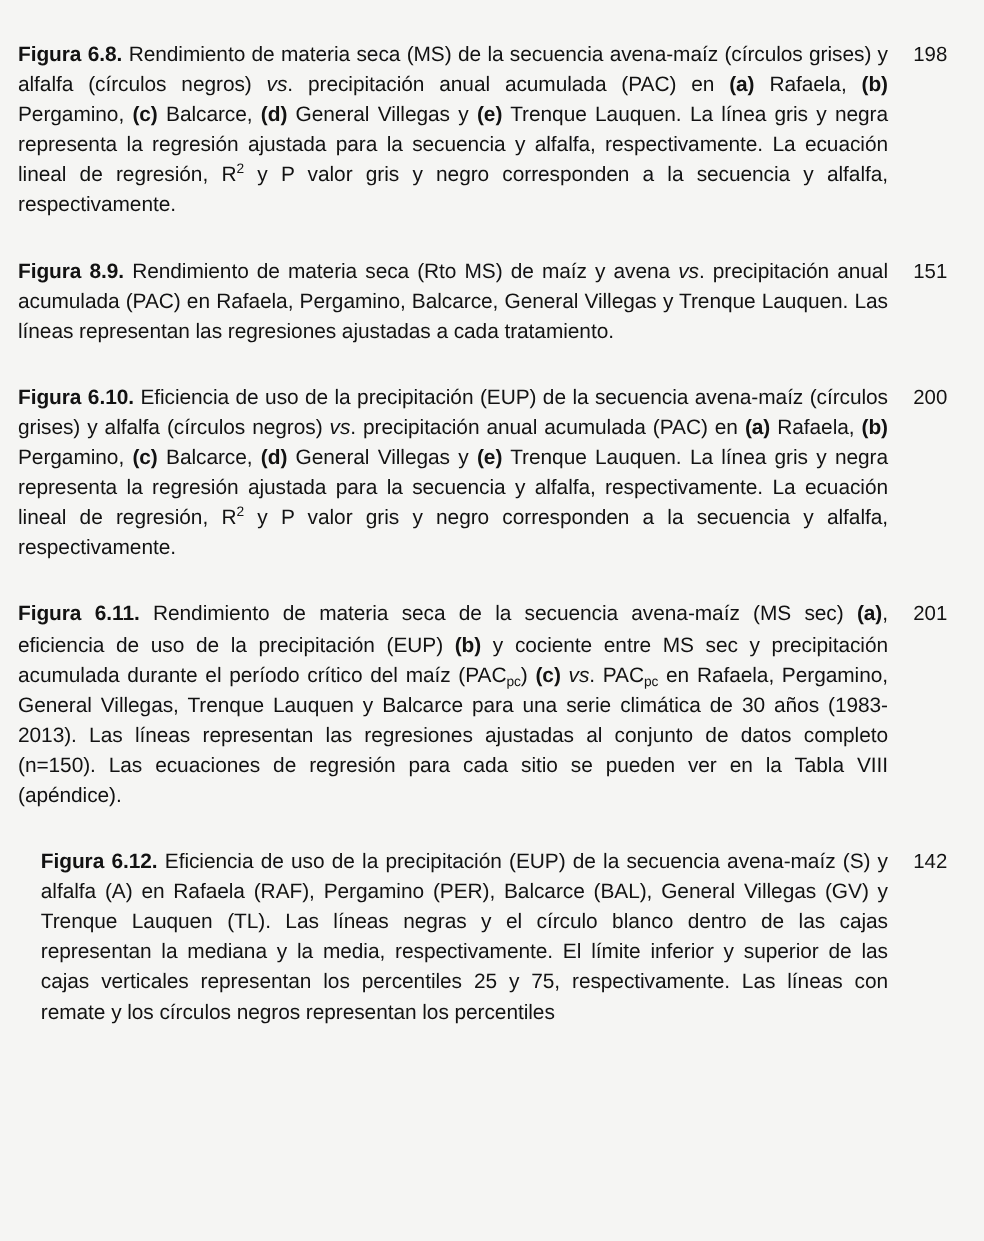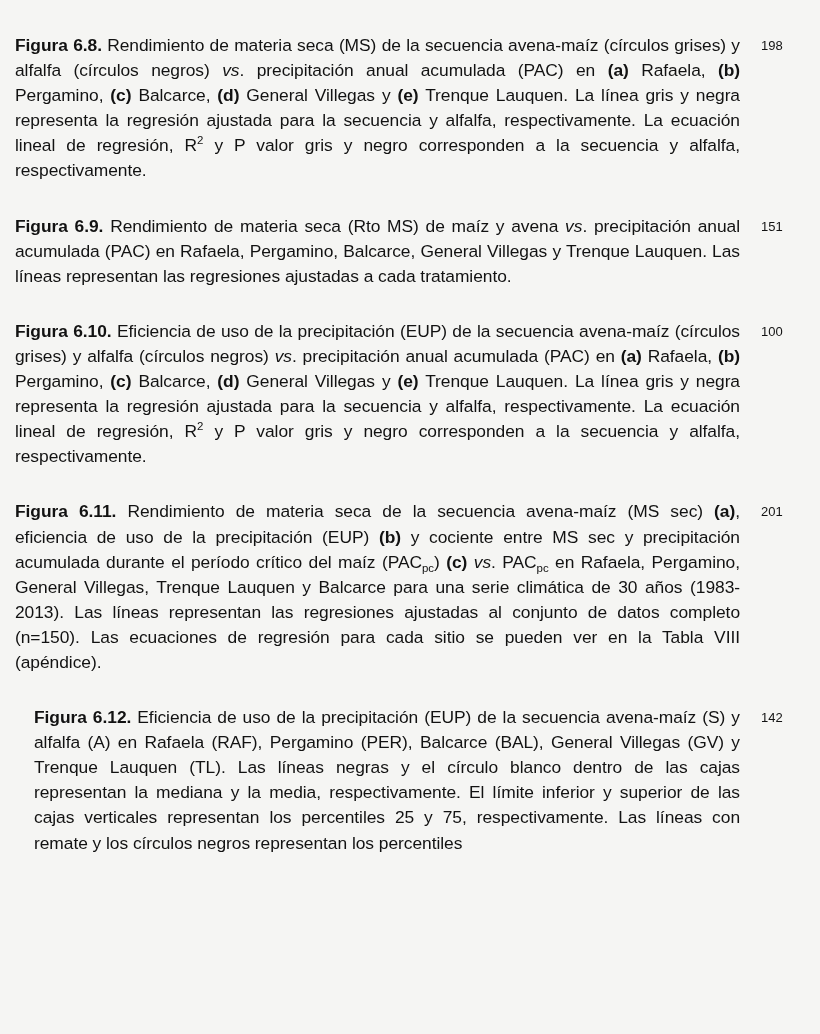--- a/index.html
+++ b/index.html
@@ -56,21 +56,21 @@
     hyphens: none;
   }
 
   
   .pageno {
     position: absolute;
     top: 0;
     right: 11px;
     width: 48px;
     text-align: left;
-    font-size: 13px;
+    font-size: 17px;
     line-height: 25.1px;
     color: #121212;
     white-space: nowrap;
   }
 
   b, .b {
     font-weight: bold;
   }
 
   i, .i {
@@ -101,30 +101,30 @@
 
     <div class="entry">
       <p class="caption">
         <span class="rich"><b>Figura 6.8.</b> Rendimiento de materia seca (MS) de la secuencia avena-maíz (círculos grises) y alfalfa (círculos negros) <i>vs</i>. precipitación anual acumulada (PAC) en <b>(a)</b> Rafaela, <b>(b)</b> Pergamino, <b>(c)</b> Balcarce, <b>(d)</b> General Villegas y <b>(e)</b> Trenque Lauquen. La línea gris y negra representa la regresión ajustada para la secuencia y alfalfa, respectivamente. La ecuación lineal de regresión, R<sup>2</sup> y P valor gris y negro corresponden a la secuencia y alfalfa, respectivamente.</span>
       </p>
       <span class="pageno">198</span>
     </div>
 
     <div class="entry">
       <p class="caption">
-        <span class="rich"><b>Figura 6.9.</b> Rendimiento de materia seca (Rto MS) de maíz y avena <i>vs</i>. precipitación anual acumulada (PAC) en Rafaela, Pergamino, Balcarce, General Villegas y Trenque Lauquen. Las líneas representan las regresiones ajustadas a cada tratamiento.</span>
+        <span class="rich"><b>Figura 8.9.</b> Rendimiento de materia seca (Rto MS) de maíz y avena <i>vs</i>. precipitación anual acumulada (PAC) en Rafaela, Pergamino, Balcarce, General Villegas y Trenque Lauquen. Las líneas representan las regresiones ajustadas a cada tratamiento.</span>
       </p>
       <span class="pageno">151</span>
     </div>
 
     <div class="entry">
       <p class="caption">
         <span class="rich"><b>Figura  6.10.</b> Eficiencia de uso de la precipitación (EUP) de la secuencia avena-maíz (círculos grises) y alfalfa (círculos negros) <i>vs</i>. precipitación anual acumulada (PAC) en <b>(a)</b> Rafaela, <b>(b)</b> Pergamino, <b>(c)</b> Balcarce, <b>(d)</b> General Villegas y <b>(e)</b> Trenque Lauquen. La línea gris y negra representa la regresión ajustada para la secuencia y alfalfa, respectivamente. La ecuación lineal de regresión, R<sup>2</sup> y P valor gris y negro corresponden a la secuencia y alfalfa, respectivamente.</span>
       </p>
-      <span class="pageno">100</span>
+      <span class="pageno">200</span>
     </div>
 
     <div class="entry">
       <p class="caption">
         <span class="rich"><b>Figura 6.11.</b> Rendimiento de materia seca de la secuencia avena-maíz (MS sec) <b>(a)</b>, eficiencia de uso de la precipitación (EUP) <b>(b)</b> y cociente entre MS sec y precipitación acumulada durante el período crítico del maíz (PAC<sub>pc</sub>) <b>(c)</b> <i>vs</i>. PAC<sub>pc</sub> en Rafaela, Pergamino, General Villegas, Trenque Lauquen y Balcarce para una serie climática de 30 años (1983-2013). Las líneas representan las regresiones ajustadas al conjunto de datos completo (n=150). Las ecuaciones de regresión para cada sitio se pueden ver en la Tabla VIII (apéndice).</span>
       </p>
       <span class="pageno">201</span>
     </div>
 
     <div class="entry">

